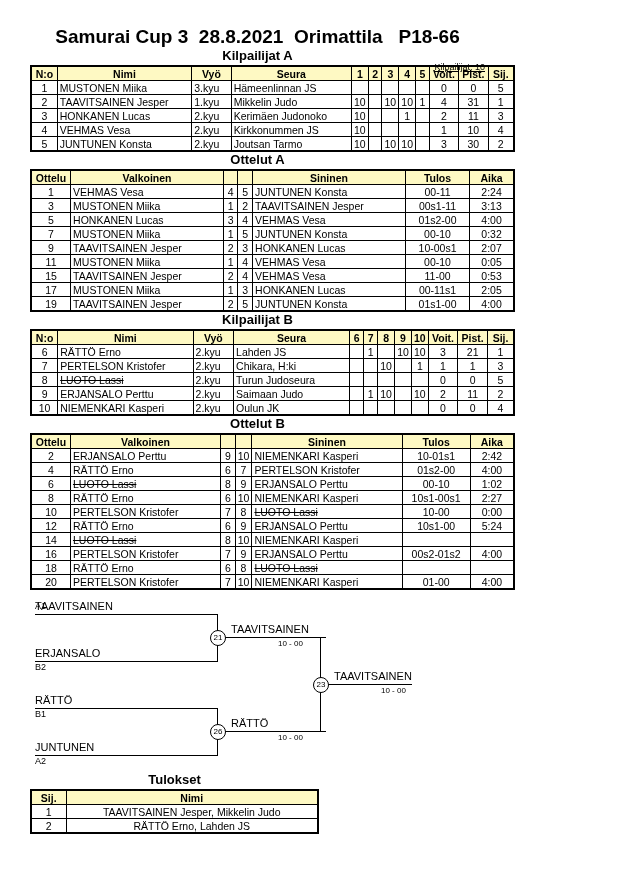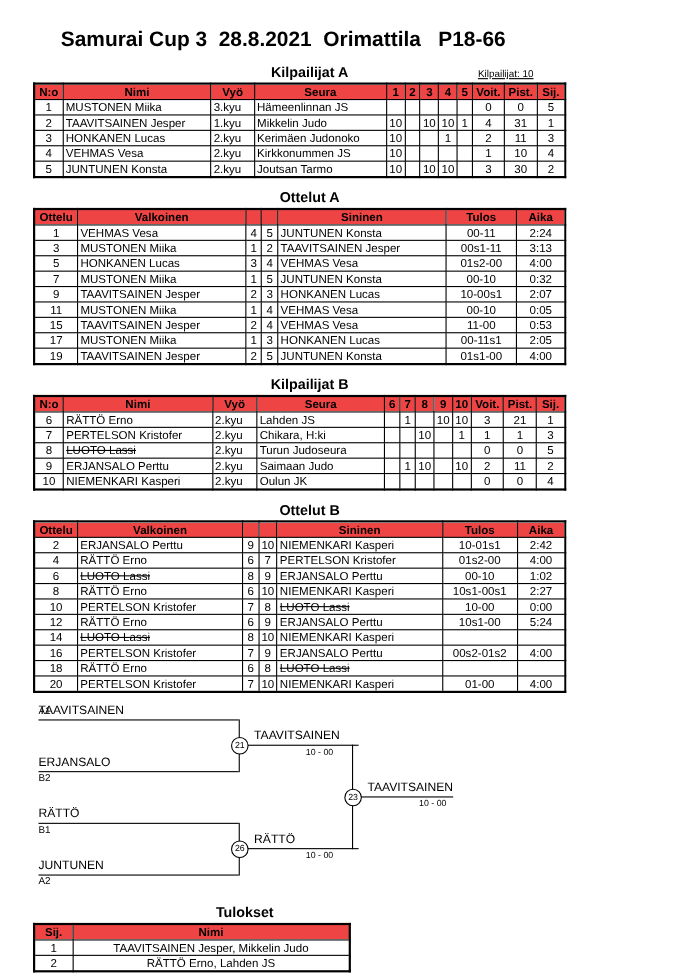--- a/index.html
+++ b/index.html
@@ -1,24 +1,24 @@
 <!DOCTYPE html>
 <html><head>
 <meta charset="utf-8">
 <style>
   html,body{margin:0;padding:0;}
   body{width:630px;height:891px;background:#ffffff;font-family:"Liberation Sans",sans-serif;color:#000;}
   .page{position:relative;width:515px;height:891px;overflow:hidden;background:#fff;}
   .title{padding-top:26px;text-align:center;font-size:19px;font-weight:bold;white-space:pre;}
   .count{position:absolute;top:62px;right:30px;font-size:9px;text-decoration:underline;}
-  .h2{margin-top:10px;text-align:center;font-size:13px;font-weight:bold;padding-left:48px;}
+  .h2{text-align:center;font-size:13px;font-weight:bold;}
   .h2.narrow{width:289px;margin-left:30px;}
   table{border-collapse:collapse;table-layout:fixed;margin:2px 0 0 30px;border:2px solid #000;background:#fff;}
   th,td{border:1px solid #000;font-size:10.5px;line-height:12px;height:13px;padding:0 2px;white-space:nowrap;overflow:hidden;}
-  thead th{background:#ef4444;font-weight:bold;text-align:center;}
+  thead th{background:#fef9c3;font-weight:bold;text-align:center;}
   .competitors td{text-align:center;}
   .competitors td:nth-child(2),.competitors td:nth-child(3),.competitors td:nth-child(4){text-align:left;}
   .matches td{text-align:center;}
   .matches td:nth-child(2),.matches td:nth-child(5){text-align:left;}
   .results td{text-align:center;}
   .results td:nth-child(1){text-align:center;}
   .strike{text-decoration:line-through;}
   .bracket{position:relative;height:172px;margin-top:10px;}
   .bslot{position:absolute;left:35px;width:182px;height:14px;border-bottom:1px solid #000;font-size:11px;}
   .bseed{position:absolute;left:35px;font-size:9px;}

